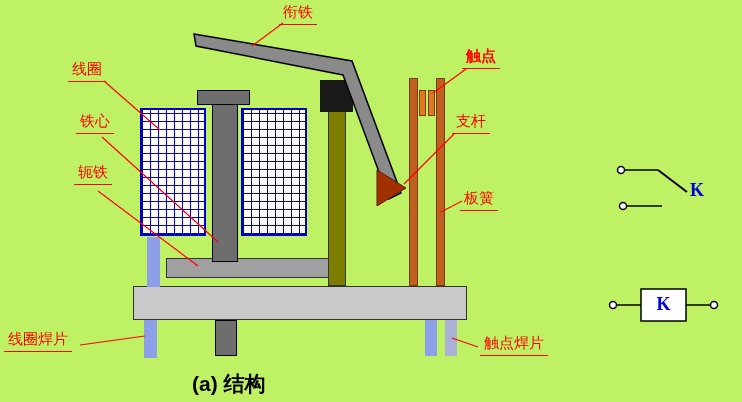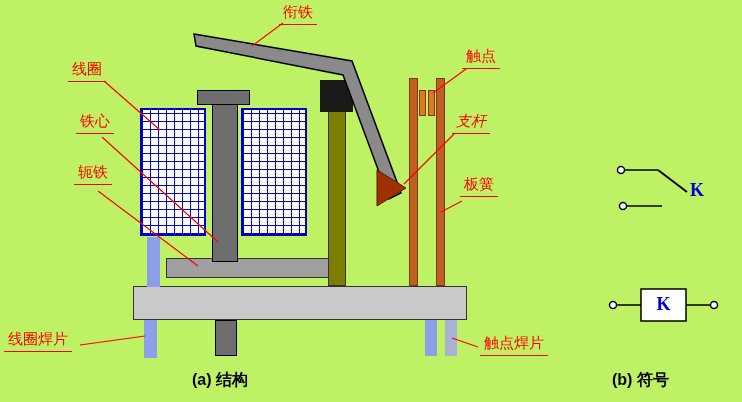--- a/index.html
+++ b/index.html
@@ -6,21 +6,21 @@
   .canvas{
     position:relative;width:742px;height:402px;background:#bef264;overflow:hidden;
     font-family:"Liberation Sans", sans-serif;
   }
   .part{position:absolute;box-sizing:border-box;z-index:2;}
   .overlay{position:absolute;left:0;top:0;z-index:5;pointer-events:none;}
   .lbl{
     position:absolute;z-index:6;color:#ff0000;font-size:15px;line-height:1.25;
     border-bottom:1px solid #ff0000;padding:0 4px 2px 4px;white-space:nowrap;
   }
-  .cap{position:absolute;z-index:6;color:#000;font-weight:bold;font-size:16px;white-space:nowrap;}
+  .cap{position:absolute;z-index:6;color:#000;font-weight:bold;font-size:21px;white-space:nowrap;}
   .kl{
     position:absolute;z-index:6;color:#0000dd;font-weight:bold;font-size:18px;
     font-family:"Liberation Serif", serif;
   }
   .coil{
     background-color:#ffffff;
     background-image:
       repeating-linear-gradient(0deg,#0000cc 0,#0000cc 1px,transparent 1px,transparent 8px),
       repeating-linear-gradient(90deg,#0000cc 0,#0000cc 1px,transparent 1px,transparent 8px);
     border:2px solid #0000cc;
@@ -88,25 +88,24 @@
       <rect x="641" y="289" width="45" height="32"></rect>
       <line x1="686" y1="305" x2="710" y2="305"></line>
       <circle cx="714" cy="305" r="3.5"></circle>
     </g>
   </svg>
 
   <div class="lbl" style="left:279px;top:3px;">衔铁</div>
   <div class="lbl" style="left:68px;top:60px;">线圈</div>
   <div class="lbl" style="left:76px;top:112px;">铁心</div>
   <div class="lbl" style="left:74px;top:163px;">轭铁</div>
-  <div class="lbl" style="left:462px;top:47px;">触点</div>
-  <div class="lbl" style="left:452px;top:112px;font-style:italic;">支杆</div>
-  <div class="lbl" style="left:460px;top:175px;">板簧</div>
+  <div class="lbl" style="left:462px;top:47px;font-weight:bold;">触点</div>
+  <div class="lbl" style="left:452px;top:112px;">支杆</div>
+  <div class="lbl" style="left:460px;top:189px;">板簧</div>
   <div class="lbl" style="left:480px;top:334px;">触点焊片</div>
   <div class="lbl" style="left:4px;top:330px;">线圈焊片</div>
 
   <div class="cap" style="left:192px;top:370px;">(a) 结构</div>
-  <div class="cap" style="left:612px;top:370px;">(b) 符号</div>
 
   <div class="kl" style="left:690px;top:180px;">K</div>
   <div class="kl" style="left:641px;top:294px;width:45px;text-align:center;">K</div>
 
 </div>
 
 </body></html>

